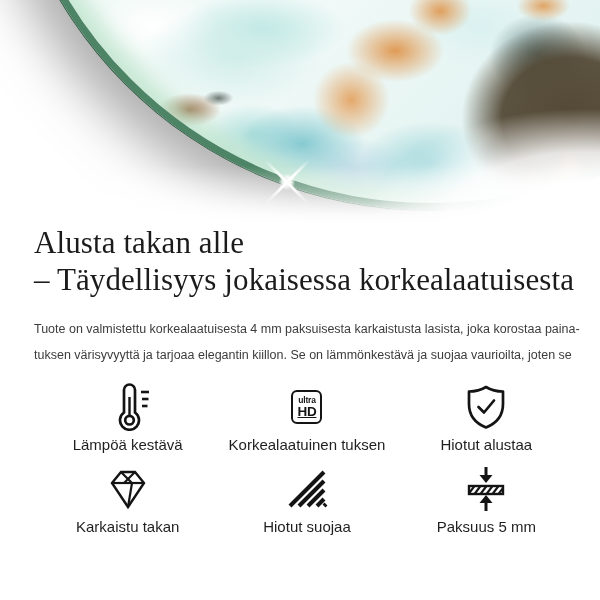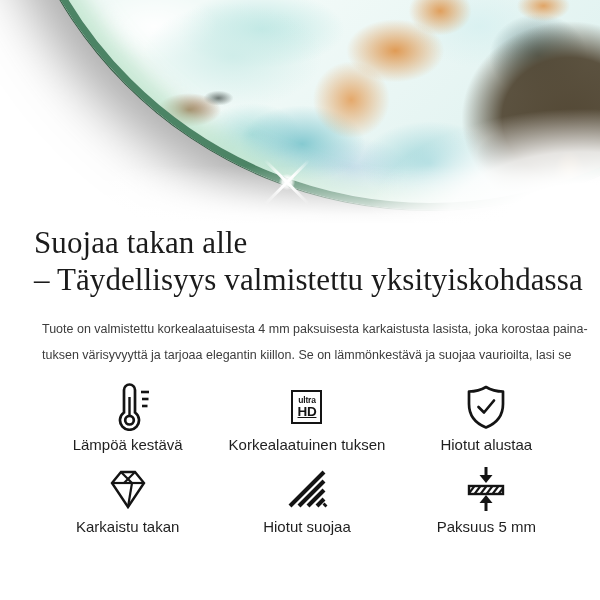--- a/index.html
+++ b/index.html
@@ -70,65 +70,65 @@
 
   
   .content { padding:0 20px 0 34px; }
   .heading {
     font-family:"Liberation Serif","DejaVu Serif",serif;
     font-weight:400; font-size:31px; line-height:37px;
     color:#1b1b1b; letter-spacing:.1px;
   }
   .heading div { white-space:nowrap; }
   .para { margin-top:18px; font-size:12.5px; line-height:26px; color:#3c3c3c; }
-  .para div { white-space:nowrap;margin-left:8px; }
+  .para div { white-space:nowrap; }
 
   
   .features {
     margin-top:14px;
     display:grid;
     grid-template-columns:1fr 1fr 1fr;
     row-gap:12px;
     padding:0 4px;
   }
   .feature { display:flex; flex-direction:column; align-items:center; }
   .icon-box { height:50px; display:flex; align-items:center; justify-content:center; }
   .feature .label {
     margin-top:5px; font-size:15px; line-height:15px;
     color:#1f1f1f; white-space:nowrap; text-align:center;
   }
   .icon-stroke { stroke:#141414; fill:none; }
   .uhd {
-    width:31px; height:34px; border:2.6px solid #141414; border-radius:0;
+    width:31px; height:34px; border:2.6px solid #141414; border-radius:6px;
     display:flex; flex-direction:column; align-items:center; justify-content:center;
     color:#141414; background:#fff;
   }
   .uhd .t { font-size:8.5px; font-weight:700; line-height:9px; letter-spacing:-.2px; }
   .uhd .b { font-size:13.5px; font-weight:700; line-height:13px; letter-spacing:-.3px;text-decoration:underline; }
 </style>
 </head>
 <body>
 
 <div class="hero">
   <div class="disc"></div>
   <div class="sparkle">
       <span class="core"></span>
     </div>
   <div class="hero-fade"></div>
 </div>
 
 <div class="content">
   <h1 class="heading">
-    <div>Suojaa takan alle</div>
-    <div>– Täydellisyys valmistettu yksityiskohdassa</div>
+    <div>Alusta takan alle</div>
+    <div>– Täydellisyys jokaisessa korkealaatuisesta</div>
   </h1>
 
   <div class="para">
     <div>Tuote on valmistettu korkealaatuisesta 4 mm paksuisesta karkaistusta lasista, joka korostaa paina-</div>
-    <div>tuksen värisyvyyttä ja tarjoaa elegantin kiillon. Se on lämmönkestävä ja suojaa vaurioilta, lasi se</div>
+    <div>tuksen värisyvyyttä ja tarjoaa elegantin kiillon. Se on lämmönkestävä ja suojaa vaurioilta, joten se</div>
   </div>
 
   <div class="features">
 
     <div class="feature">
       <div class="icon-box">
         <svg width="48" height="48" viewBox="0 0 48 48" class="icon-stroke">
           <path d="M20 7 a5.5 5.5 0 0 1 11 0 V29.5 a9.5 9.5 0 1 1 -11 0 Z" stroke-width="2.7"></path>
           <circle cx="25.5" cy="37.2" r="4.3" stroke-width="2.7"></circle>
           <line x1="25.5" y1="14" x2="25.5" y2="32" stroke-width="2.4"></line>

